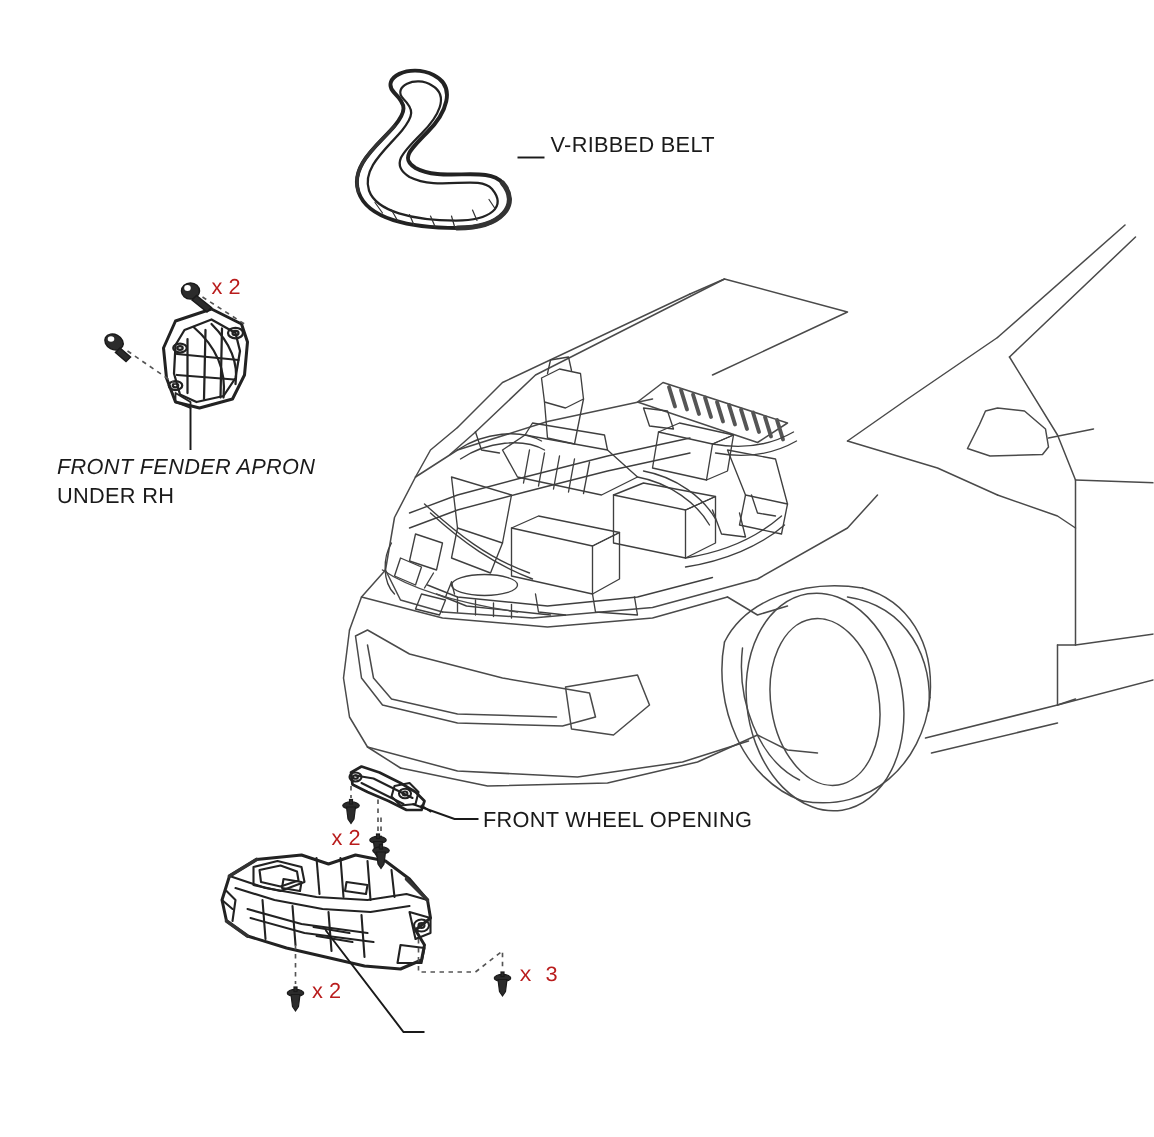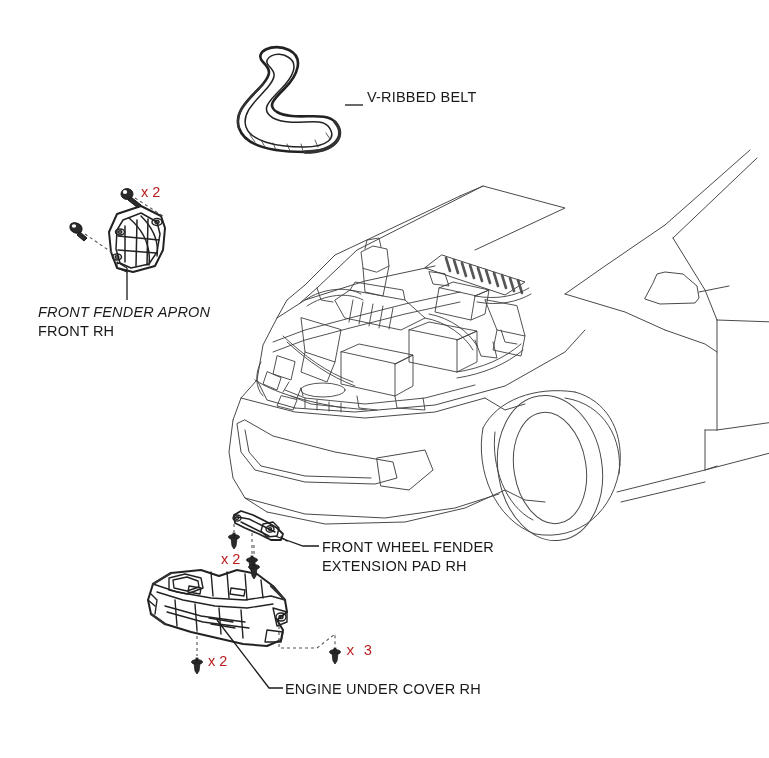--- a/index.html
+++ b/index.html
@@ -376,26 +376,24 @@
     <g fill="#2b2b2b" stroke="#1a1a1a" stroke-width="0.8">
       <ellipse cx="330" cy="652" rx="5.5" ry="2.4"></ellipse>
       <path d="M327 653 L333 653 L332 661 L330 664 L328 661 Z"></path>
       <rect x="329" y="648" width="2" height="3"></rect>
     </g>
   </svg>
 
   <div class="lbl" style="left:362px;top:88px;">V-RIBBED BELT</div>
 
   <div class="lbl" style="left:33px;top:303px;font-style:italic;">FRONT FENDER APRON</div>
-  <div class="lbl" style="left:33px;top:322px;">FRONT RH</div>
-
-  <div class="lbl" style="left:317px;top:538px;">FRONT WHEEL FENDER</div>
-  <div class="lbl" style="left:317px;top:557px;">EXTENSION PAD RH</div>
-
-  <div class="lbl" style="left:280px;top:680px;">ENGINE UNDER COVER RH</div>
+  <div class="lbl" style="left:33px;top:322px;">UNDER RH</div>
+
+  <div class="lbl" style="left:317px;top:538px;">FRONT WHEEL OPENING</div>
+
 
   <div class="qty" style="left:136px;top:184px;">x 2</div>
 
   <div class="qty" style="left:216px;top:551px;">x 2</div>
 
   <div class="qty" style="left:203px;top:653px;">x 2</div>
 
   <div class="qty" style="left:341px;top:643px;font-family:Liberation Mono, monospace;">x 3</div>
 
 </div>

